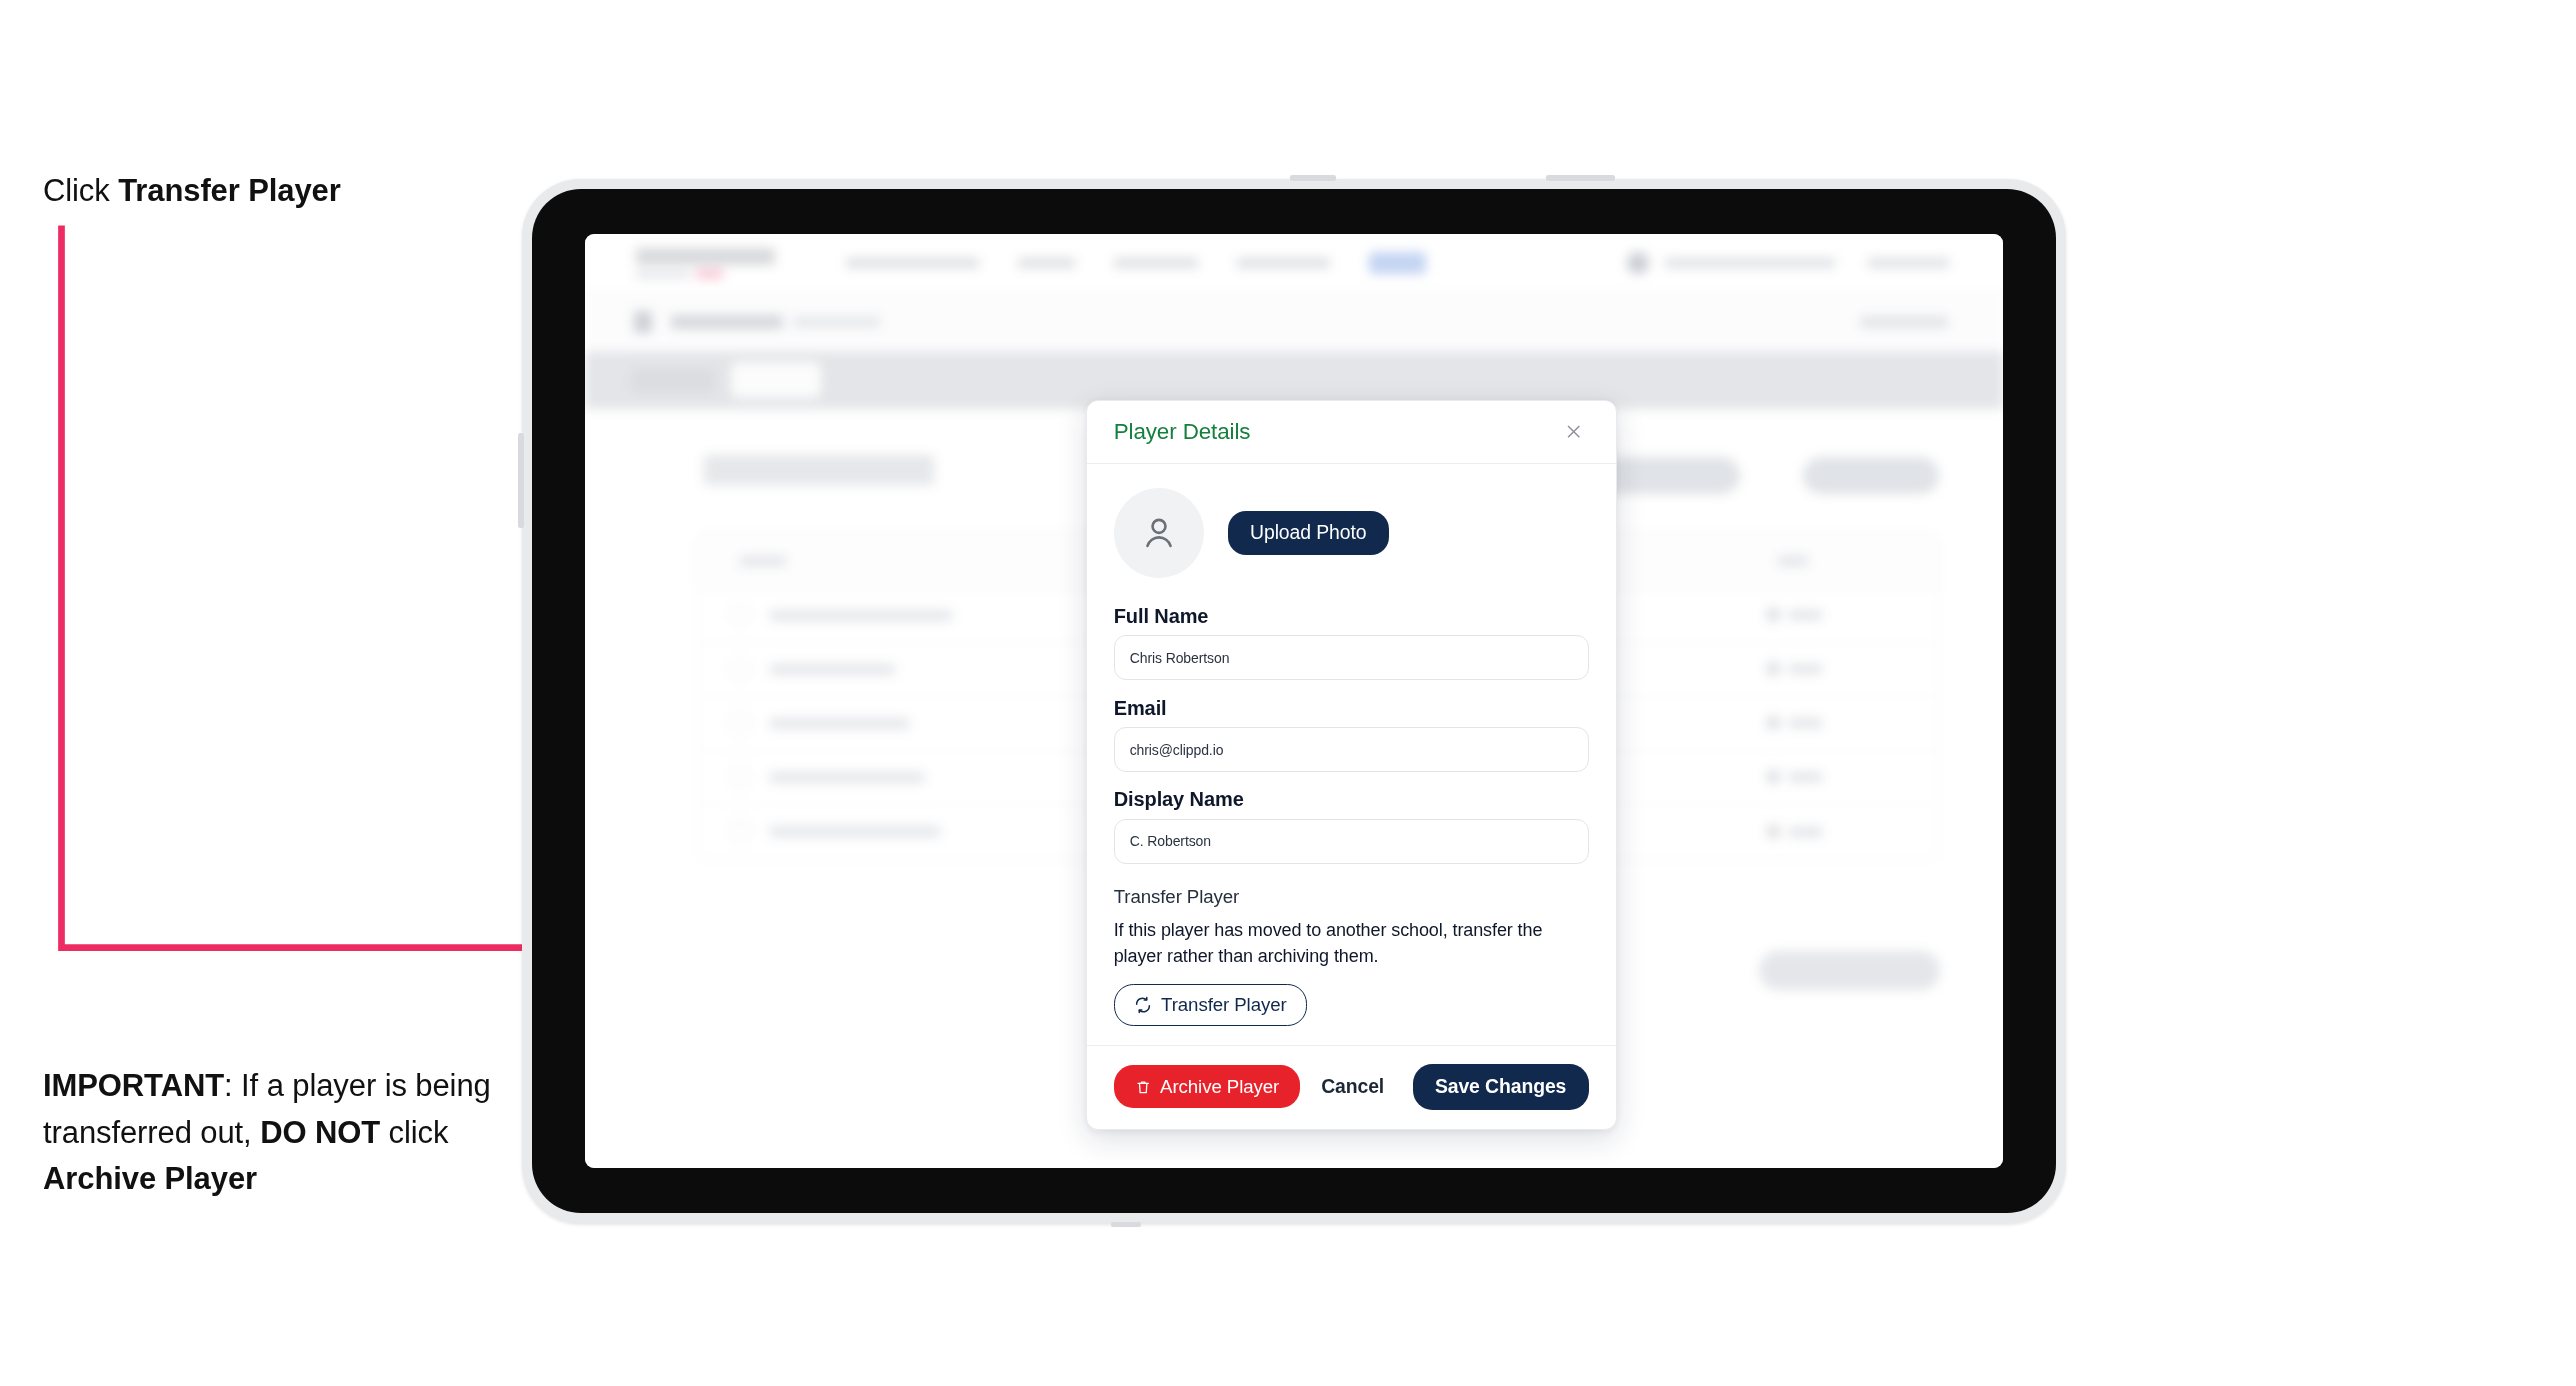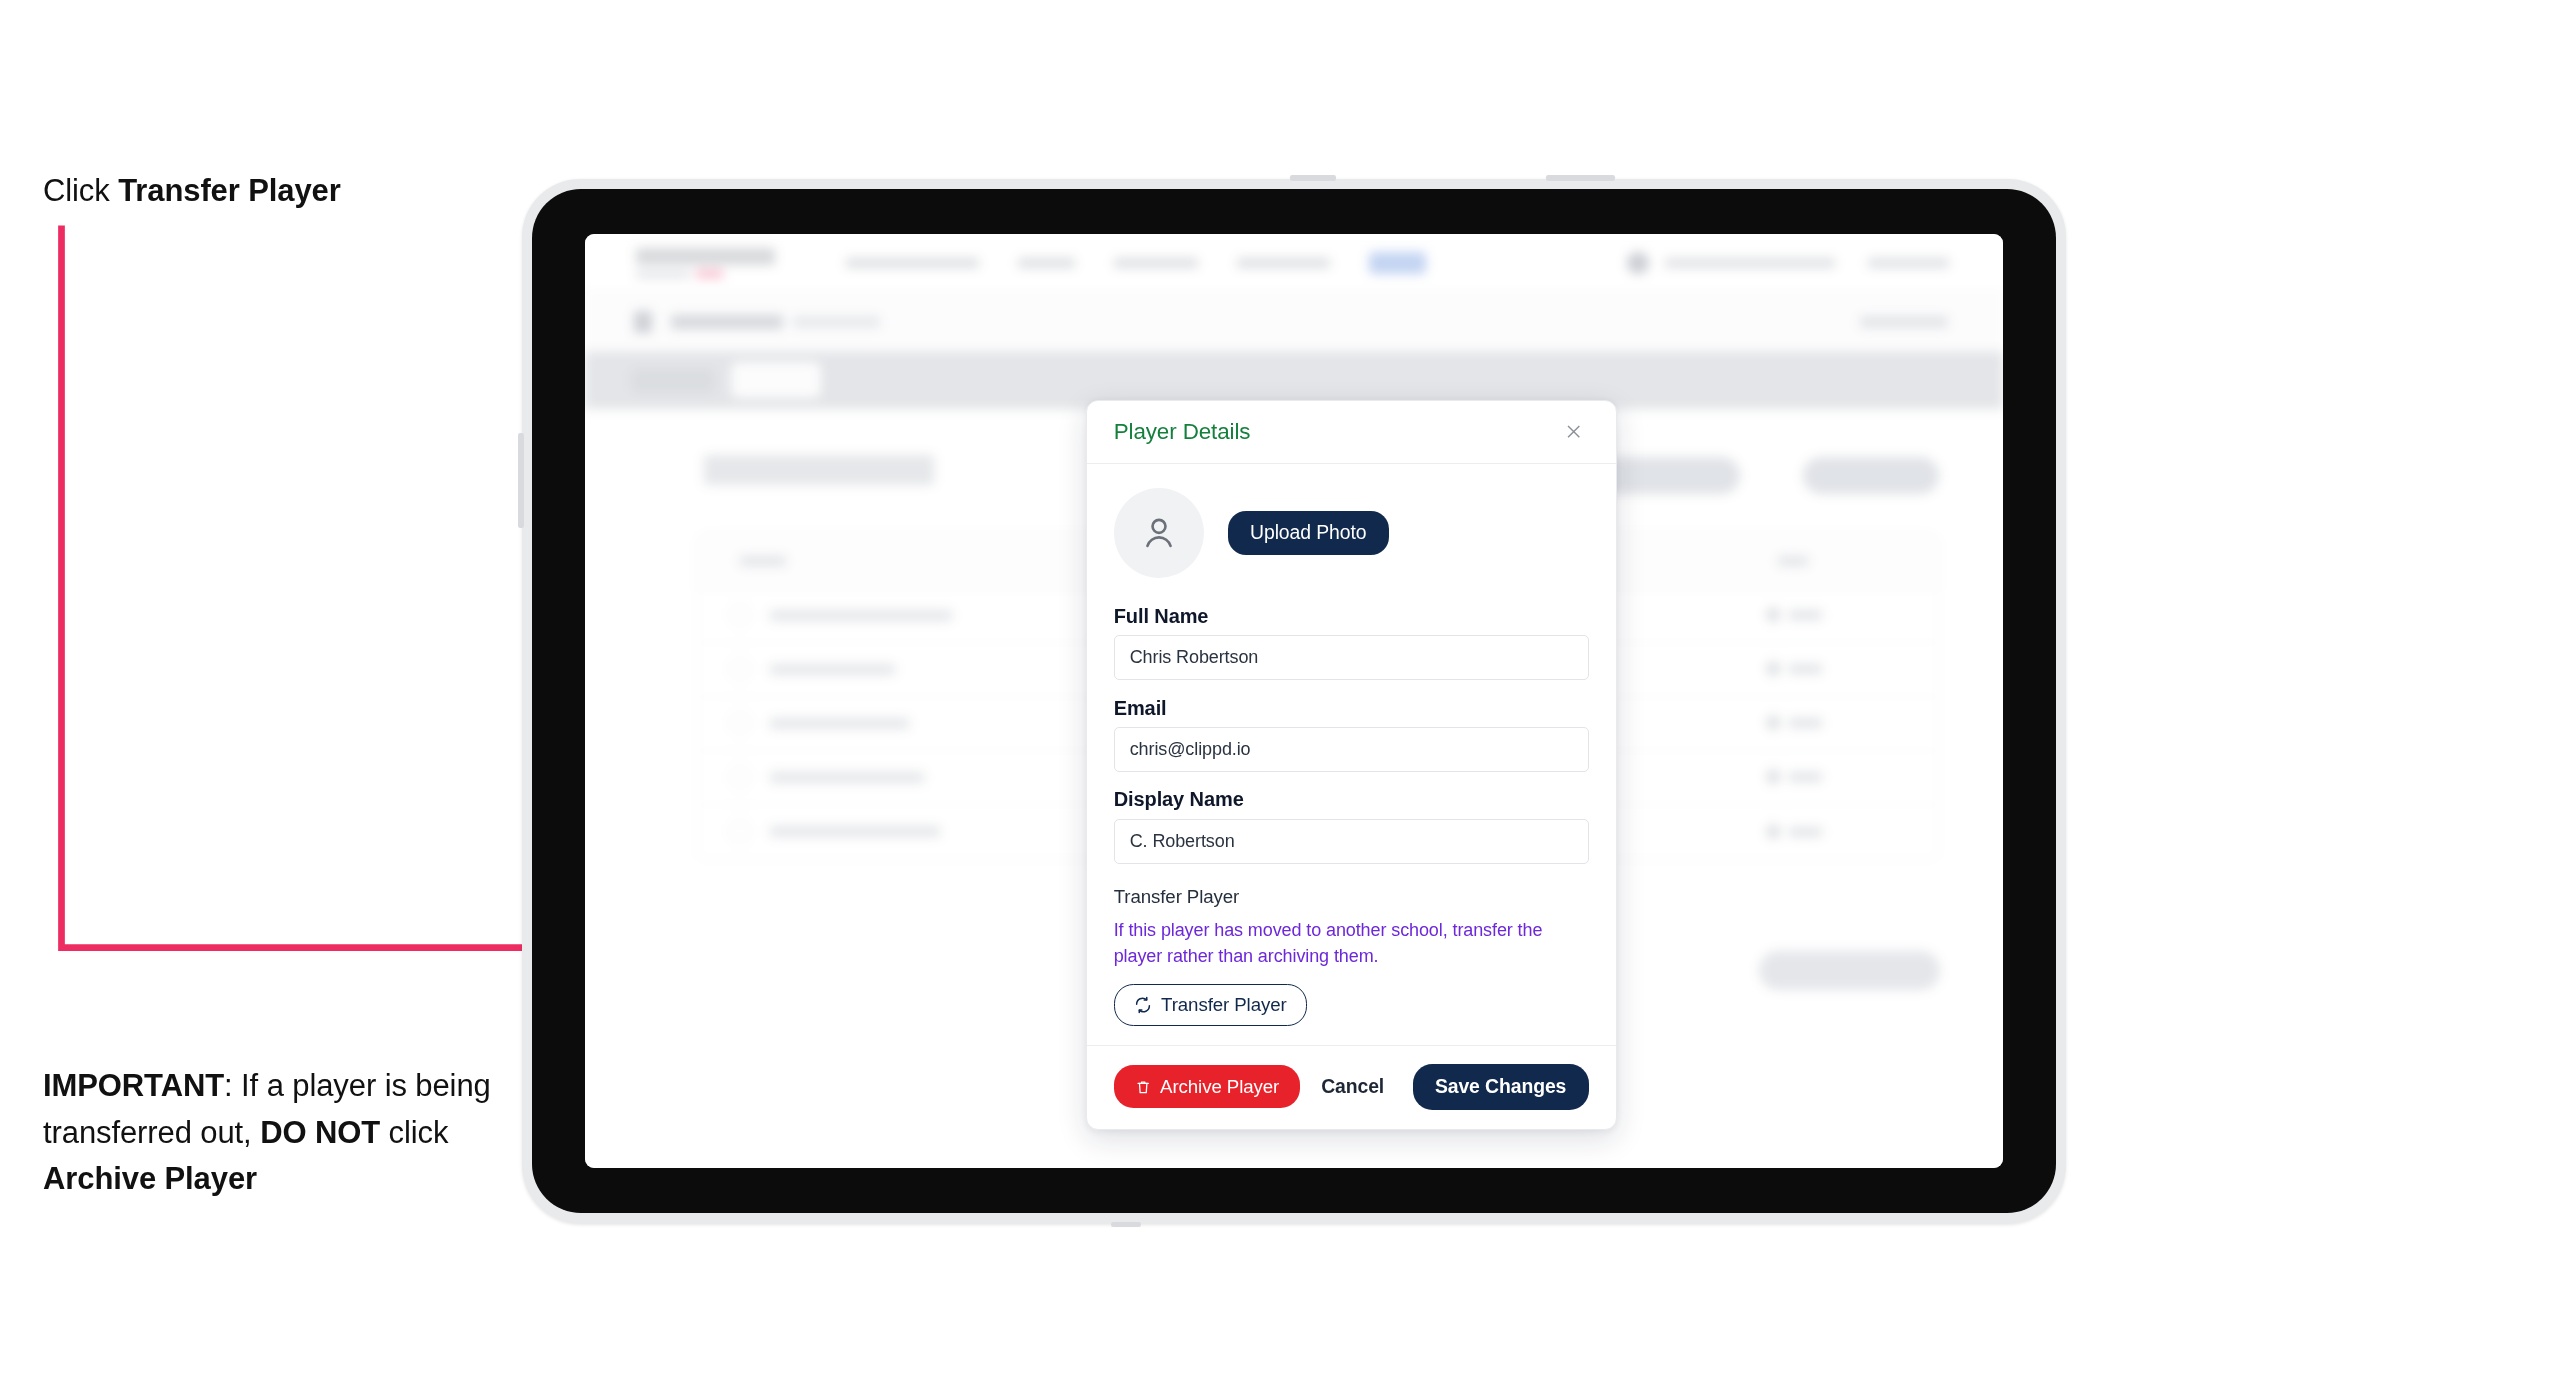--- a/index.html
+++ b/index.html
@@ -187,34 +187,34 @@
   }
   .upload-btn {
     background: #11294d; color: #ffffff; border: none; border-radius: 18px;
     padding: 10.4px 22.4px; font-size: 19.4px; font-family: "Liberation Sans", sans-serif;
     cursor: pointer; letter-spacing: -0.1px;
   }
 
   .field { margin-bottom: 16.4px; }
   .field-label { font-size: 20px; color: #0f172a; margin-bottom: 7.5px; letter-spacing: -0.1px; font-weight: bold; }
   .field-input {
-    width: 100%; height: 45px; border: 0.7px solid #e2e4e8; border-radius: 5px;
-    padding: 0 15px; font-size: 18px; color: #2a3340; background: #ffffff;
+    width: 100%; height: 45px; border: 0.7px solid #e2e4e8; border-radius: 12px;
+    padding: 0 15px; font-size: 14px; color: #2a3340; background: #ffffff;
     font-family: "Liberation Sans", sans-serif; letter-spacing: -0.1px;
   }
   .select-wrap { position: relative; }
   .chev {
     position: absolute; right: 16.4px; top: 50%; transform: translateY(-50%);
     color: #8a9099; pointer-events: none;
   }
 
   .transfer-sec { margin-top: 22.4px; }
   .transfer-title { font-size: 18.7px; color: #25303f; margin-bottom: 8.2px; letter-spacing: -0.1px; }
   .transfer-desc {
-    font-size: 18px; color: #6d28d9; line-height: 1.45; margin-bottom: 15px;
+    font-size: 18px; color: #0f172a; line-height: 1.45; margin-bottom: 15px;
     letter-spacing: -0.1px; max-width: 492px;
   }
   .transfer-btn {
     display: inline-flex; align-items: center; gap: 9px;
     background: #ffffff; color: #11294d; border: 1.5px solid #11294d;
     border-radius: 19.4px; padding: 9px 19.4px; font-size: 18.7px; cursor: pointer;
     font-family: "Liberation Sans", sans-serif; letter-spacing: -0.1px;
   }
 
   .modal-foot {

